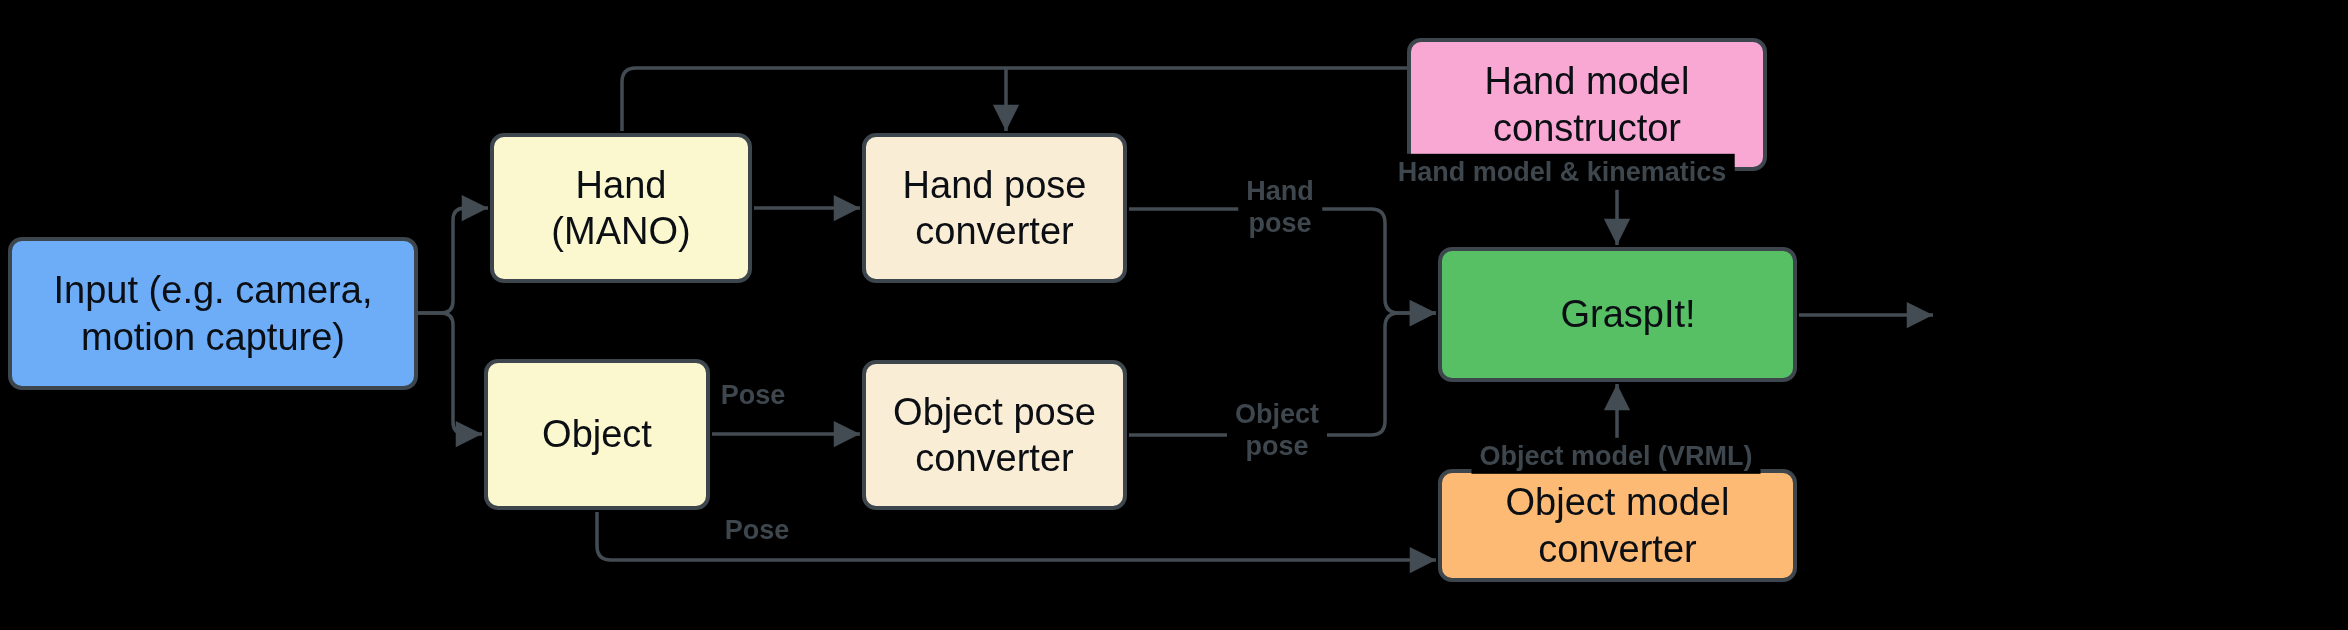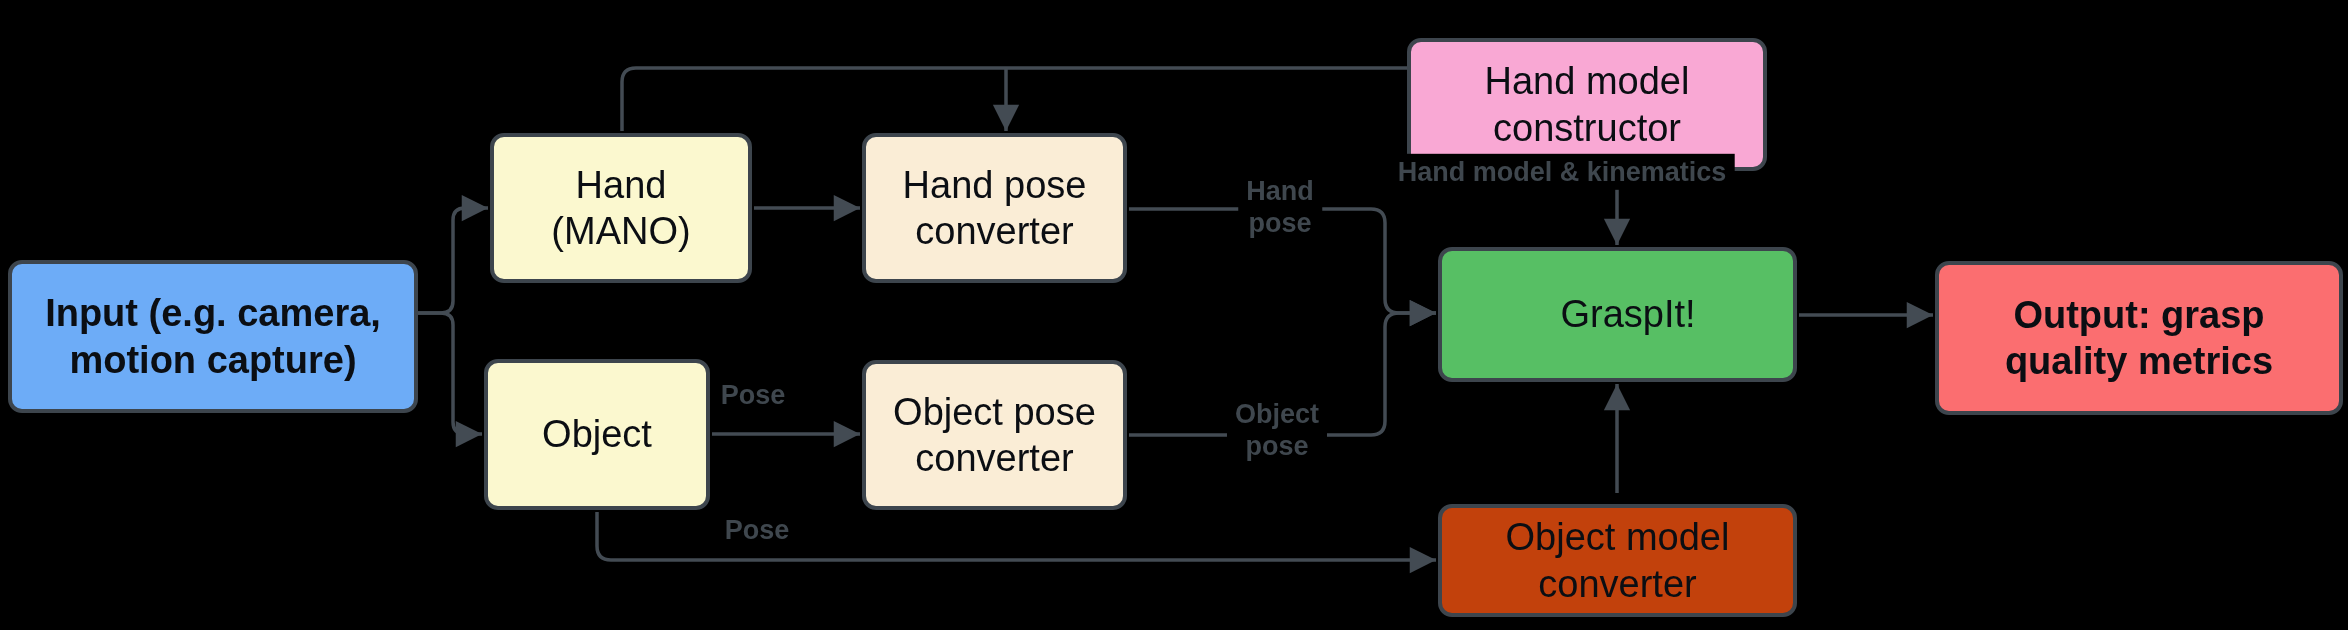--- a/index.html
+++ b/index.html
@@ -7,29 +7,29 @@
     position:relative;width:2348px;height:630px;background:#000;
     font-family:"Liberation Sans", sans-serif;overflow:hidden;
   }
   #edges{position:absolute;left:0;top:0;width:2348px;height:630px;}
   .node{
     position:absolute;display:flex;align-items:center;justify-content:center;
     text-align:center;border:4px solid #3d454d;border-radius:14px;
     color:#0b0e13;font-size:38px;line-height:1.22;white-space:pre-line;
     box-sizing:border-box;
   }
-  .node.bold{font-weight:bold;margin-top:23px;}
+  .node.bold{font-weight:normal;}
   .n-input{left:8px;top:237px;width:410px;height:153px;background:#6dacf7;}
   .n-hand{left:490px;top:133px;width:262px;height:150px;background:#fbf8cf;}
   .n-object{left:484px;top:359px;width:226px;height:151px;background:#fbf8cf;}
   .n-hpc{left:862px;top:133px;width:265px;height:150px;background:#faedd6;}
   .n-opc{left:862px;top:360px;width:265px;height:150px;background:#faedd6;}
   .n-hmc{left:1407px;top:2px;width:360px;height:133px;background:#f9a8d4;margin-top:36px;}
   .n-graspit{left:1438px;top:247px;width:359px;height:135px;background:#57bf64;padding-left:21px;}
-  .n-omc{left:1438px;top:504px;width:359px;height:113px;background:#c2410c;}
+  .n-omc{left:1438px;top:469px;width:359px;height:113px;background:#fdba74;}
   .n-output{left:1935px;top:238px;width:408px;height:154px;background:#fb6e70;}
   .edge-label{
     position:absolute;transform:translate(-50%,-50%);
     color:#3f474e;font-size:27px;font-weight:bold;line-height:1.2;
     white-space:pre-line;text-align:center;background:#000;padding:2px 8px;
   }
   .l-pose{left:753px;top:395px;}
   .l-shape{left:757px;top:530px;}
   .l-hand-pose{left:1280px;top:207px;}
   .l-object-pose{left:1277px;top:430px;}
@@ -77,29 +77,28 @@
 converter</div>
 
   <div class="node n-hmc">Hand model
 constructor</div>
 
   <div class="node n-graspit">GraspIt!</div>
 
   <div class="node n-omc">Object model
 converter</div>
 
-  <div class="node bold n-output">Output: grasp
-quality metrics</div>
 
   <div class="edge-label l-pose">Pose</div>
 
   <div class="edge-label l-shape">Pose</div>
 
   <div class="edge-label l-hand-pose">Hand
 pose</div>
 
   <div class="edge-label l-object-pose">Object
 pose</div>
 
   <div class="edge-label l-hmk">Hand model &amp; kinematics</div>
 
+  <div class="edge-label l-omv">Object model (VRML)</div>
 
 </div>
 
 </body></html>

